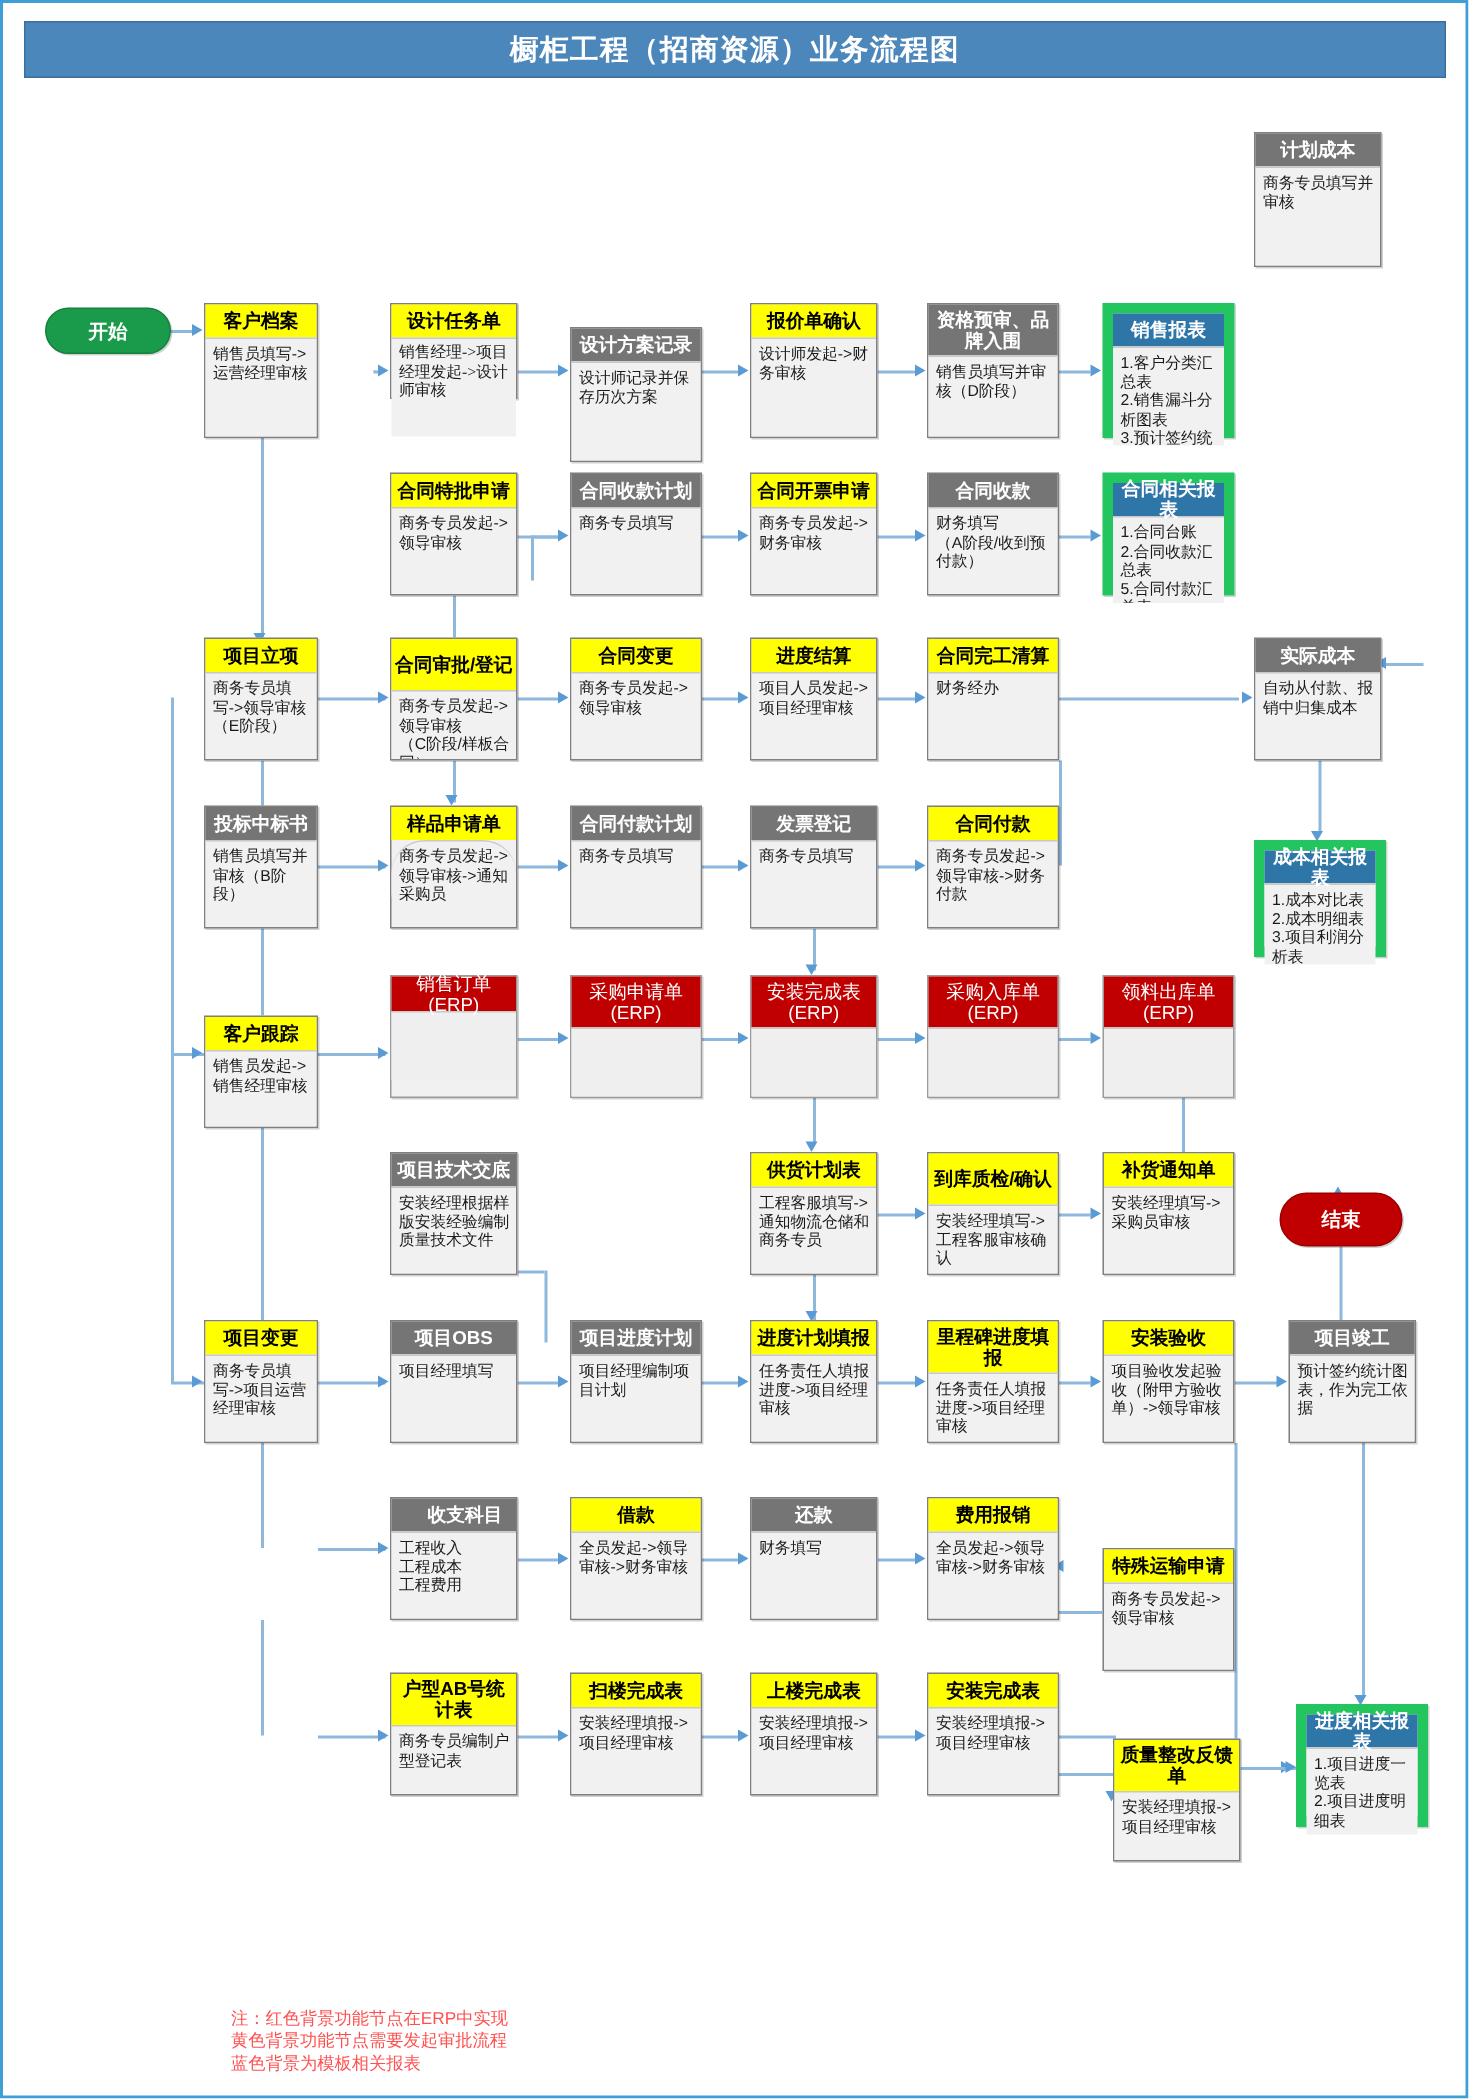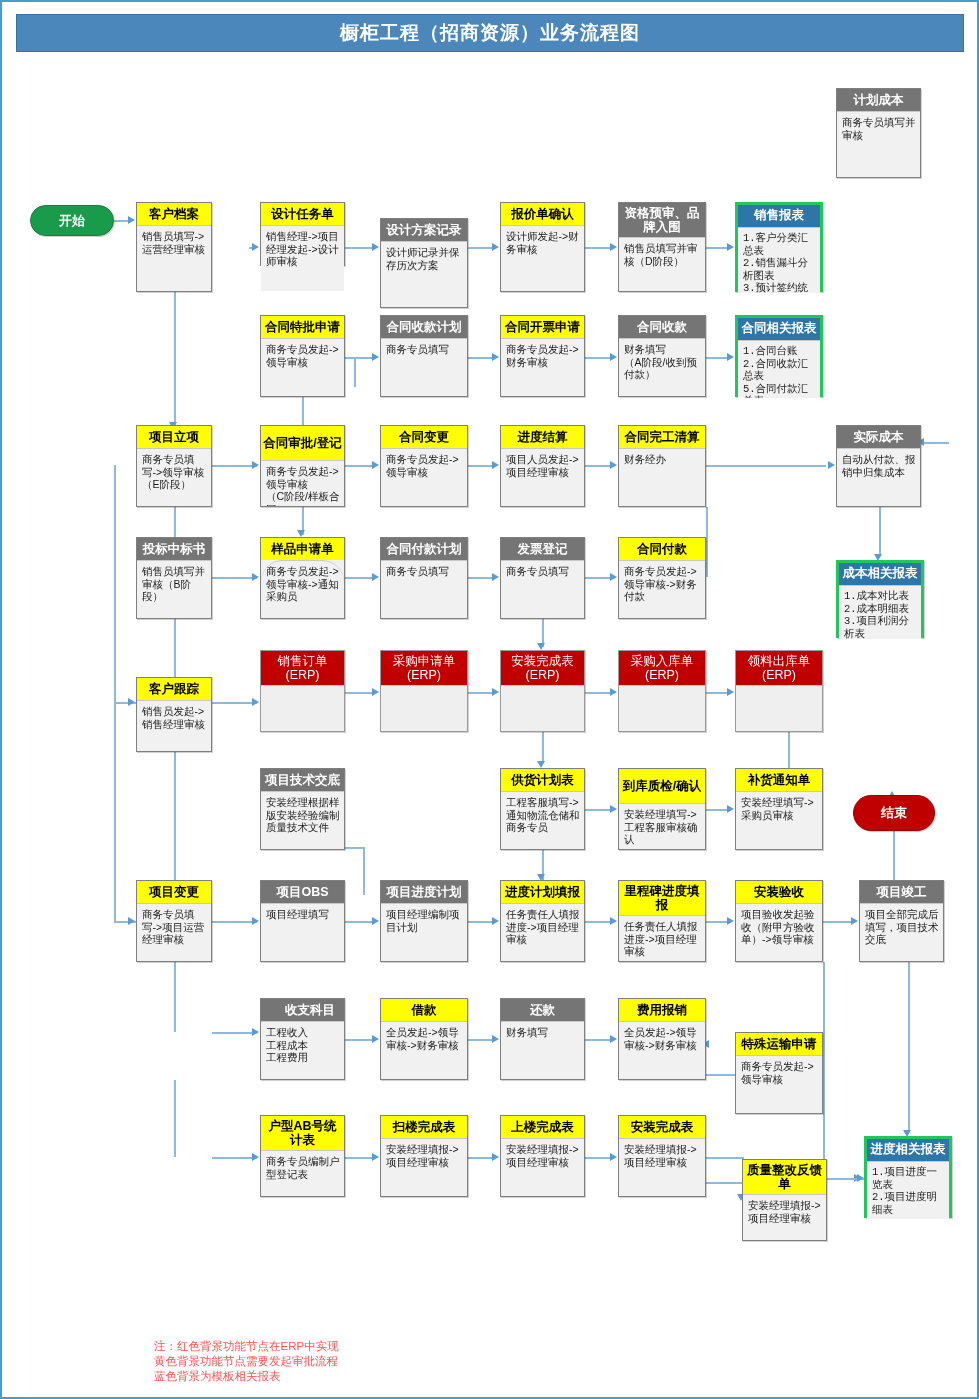--- a/index.html
+++ b/index.html
@@ -18,21 +18,21 @@
         line-height:14px;padding:2px 2px;}
   .node .bd{box-sizing:border-box;padding:4px 4px 3px 5px;font-size:10.5px;
         line-height:12.6px;color:#1a1a1a;background:#f1f1f1;
         border-top:1px solid #c8c8c8;white-space:pre-line;overflow:hidden;}
   .node.gray  .hd{background:#757575;color:#ffffff;}
   .node.yellow .hd{background:#ffff00;color:#000000;}
   .node.blue  .hd{background:#2e75a8;color:#ffffff;}
   .node.red   .hd{background:#c00000;color:#ffffff;font-weight:400;}
   .node.gray,.node.yellow,.node.blue{border:1px solid #7f7f7f;}
   .node.red{border:1px solid #9a9a9a;}
-  .node.blue{border:3px solid #22c55e;font-family:Liberation Mono, monospace;}
+  .node.blue{border:7px solid #22c55e;}
   .node.red .bd{background:#efefef;}
 
   .term{position:absolute;box-sizing:border-box;border-radius:22px;
         display:flex;align-items:center;justify-content:center;
         font-size:13px;font-weight:700;color:#ffffff;
         box-shadow:1px 1px 0 rgba(0,0,0,.18);}
   .term.start{background:#1a9a4b;border:1px solid #15803d;}
   .term.end{background:#c00000;border:1px solid #9b0000;}
 
   .conn{position:absolute;background:#8eb9dd;}
@@ -198,21 +198,21 @@
 
   <div id="nodes">
       <div class="node gray" style="left: 834px; top: 86px; width: 85px; height: 90px;">
         <div class="hd" style="white-space: pre-line; height: 22px;">计划成本</div>
         <div class="bd" style="height: 66px;">商务专员填写并审核</div>
       </div>
       <div class="node yellow" style="left: 134px; top: 200px; width: 76px; height: 90px;">
         <div class="hd" style="white-space: pre-line; height: 22px;">客户档案</div>
         <div class="bd" style="height: 66px;">销售员填写-&gt;运营经理审核</div>
       </div>
-      <div class="node yellow" style="left: 258px; top: 200px; width: 85px; height: 64px;">
+      <div class="node yellow" style="left: 258px; top: 200px; width: 85px; height: 64px; font-family: Liberation Serif, serif;">
         <div class="hd" style="white-space: pre-line; height: 22px;">设计任务单</div>
         <div class="bd" style="height: 66px;">销售经理-&gt;项目经理发起-&gt;设计师审核</div>
       </div>
       <div class="node gray" style="left: 378px; top: 200px; width: 88px; height: 90px; margin-top: 16px;">
         <div class="hd" style="white-space: pre-line; height: 22px;">设计方案记录</div>
         <div class="bd" style="height: 66px;">设计师记录并保存历次方案</div>
       </div>
       <div class="node yellow" style="left: 498px; top: 200px; width: 85px; height: 90px;">
         <div class="hd" style="white-space: pre-line; height: 22px;">报价单确认</div>
         <div class="bd" style="height: 66px;">设计师发起-&gt;财务审核</div>
@@ -299,21 +299,21 @@
         <div class="hd" style="white-space: pre-line; height: 22px;">成本相关报表</div>
         <div class="bd" style="height: 54px;">1.成本对比表
 2.成本明细表
 3.项目利润分析表</div>
       </div>
       <div class="node yellow" style="left: 134px; top: 675px; width: 76px; height: 75px;">
         <div class="hd" style="white-space: pre-line; height: 22px;">客户跟踪</div>
         <div class="bd" style="height: 51px;">销售员发起-&gt;销售经理审核</div>
       </div>
       <div class="node red" style="left: 258px; top: 648px; width: 85px; height: 82px;">
-        <div class="hd" style="white-space: pre-line; height: 34px;">销售订单
+        <div class="hd" style="white-space: pre-line; height: 23px;">销售订单
 (ERP)</div>
         <div class="bd" style="height: 46px;"></div>
       </div>
       <div class="node red" style="left: 378px; top: 648px; width: 88px; height: 82px;">
         <div class="hd" style="white-space: pre-line; height: 34px;">采购申请单
 (ERP)</div>
         <div class="bd" style="height: 46px;"></div>
       </div>
       <div class="node red" style="left: 498px; top: 648px; width: 85px; height: 82px;">
         <div class="hd" style="white-space: pre-line; height: 34px;">安装完成表
@@ -365,21 +365,21 @@
       <div class="node yellow" style="left: 616px; top: 878px; width: 88px; height: 82px;">
         <div class="hd" style="white-space: pre-line; height: 34px;">里程碑进度填报</div>
         <div class="bd" style="height: 46px;">任务责任人填报进度-&gt;项目经理审核</div>
       </div>
       <div class="node yellow" style="left: 733px; top: 878px; width: 88px; height: 82px;">
         <div class="hd" style="white-space: pre-line; height: 22px;">安装验收</div>
         <div class="bd" style="height: 58px;">项目验收发起验收（附甲方验收单）-&gt;领导审核</div>
       </div>
       <div class="node gray" style="left: 857px; top: 878px; width: 85px; height: 82px;">
         <div class="hd" style="white-space: pre-line; height: 22px;">项目竣工</div>
-        <div class="bd" style="height: 58px;">项目全部完成后填写，项目技术交底</div>
+        <div class="bd" style="height: 58px;">预计签约统计图表，作为完工依据</div>
       </div>
       <div class="node gray" style="left: 258px; top: 996px; width: 85px; height: 82px;">
         <div class="hd" style="white-space: pre-line; height: 22px; padding-left: 17px;">收支科目</div>
         <div class="bd" style="height: 58px;">工程收入
 工程成本
 工程费用</div>
       </div>
       <div class="node yellow" style="left: 378px; top: 996px; width: 88px; height: 82px;">
         <div class="hd" style="white-space: pre-line; height: 22px;">借款</div>
         <div class="bd" style="height: 58px;">全员发起-&gt;领导审核-&gt;财务审核</div>

